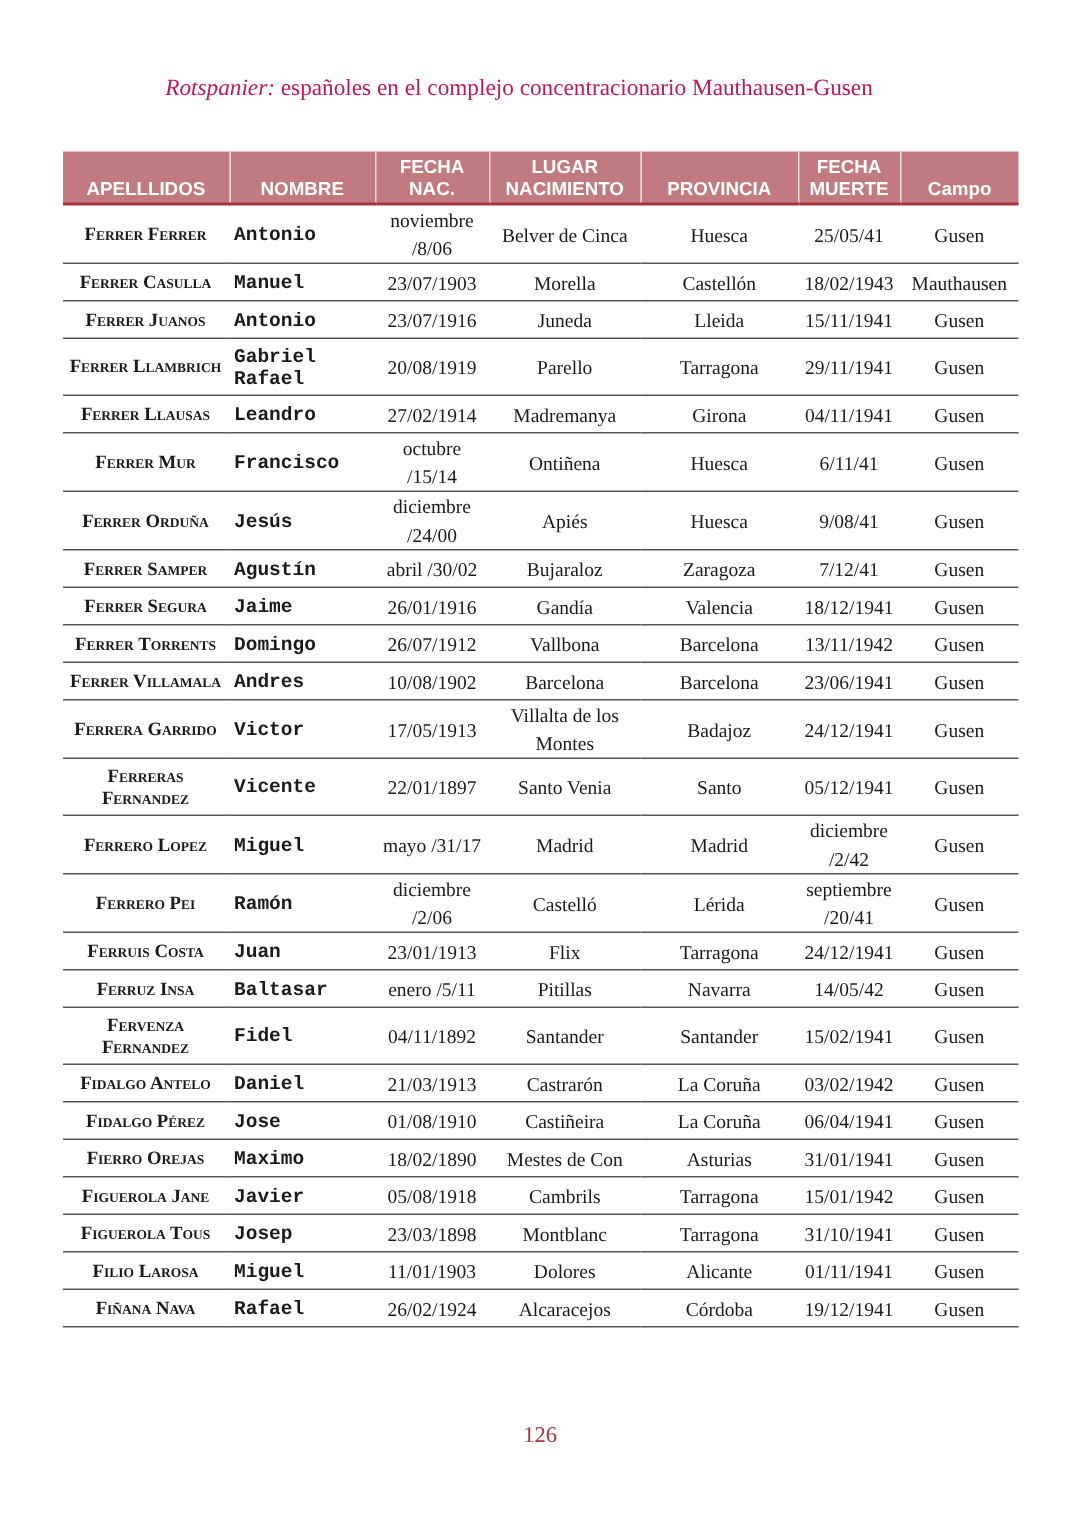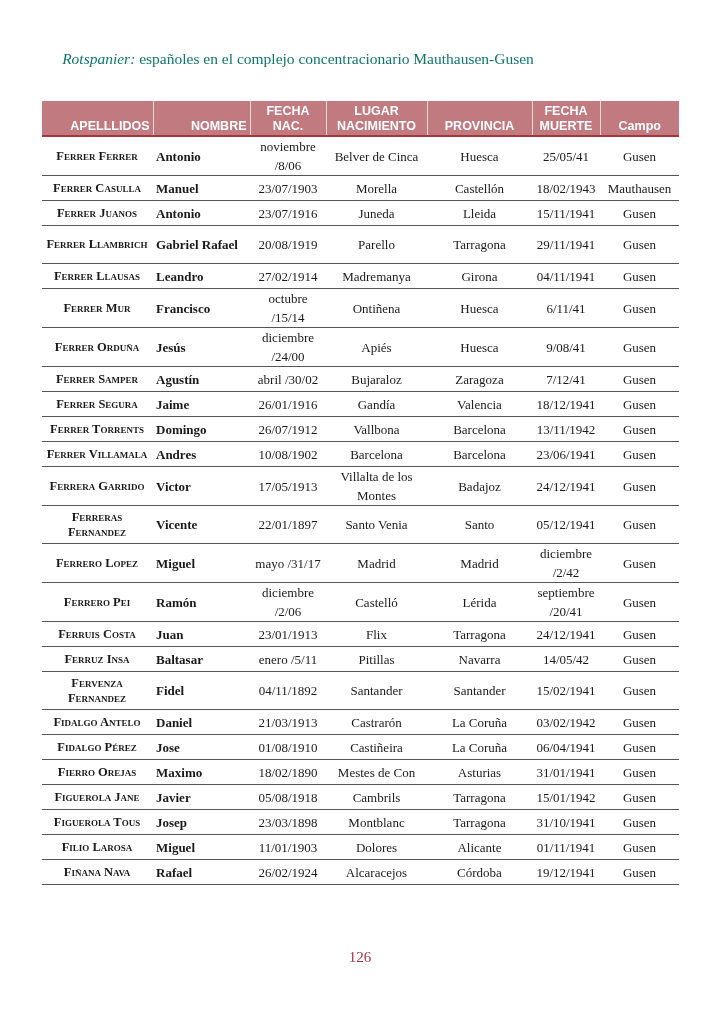--- a/index.html
+++ b/index.html
@@ -1,31 +1,31 @@
 <!DOCTYPE html>
 <html><head>
 <meta charset="utf-8">
 <style>
   html, body { margin: 0; padding: 0; background: #ffffff; }
   body { width: 720px; height: 1016px; position: relative; overflow: hidden; font-family: "Liberation Serif", "DejaVu Serif", serif; color: #1a1a1a; }
-  .running-head { position: absolute; top: 50px; left: 0; width: 596px; text-align: center; font-size: 15.5px; color: #0f766e; }
+  .running-head { position: absolute; top: 50px; left: 0; width: 596px; text-align: center; font-size: 15.5px; color: #be185d; padding-left: 48px; }
   .running-head i { font-style: italic; }
   table { position: absolute; top: 101px; left: 42px; width: 637px; border-collapse: collapse; table-layout: fixed; }
   col.c1 { width: 111px; } col.c2 { width: 97px; } col.c3 { width: 76px; } col.c4 { width: 101px; }
   col.c5 { width: 105px; } col.c6 { width: 68px; } col.c7 { width: 79px; }
   thead th { background: #c17b80; color: #ffffff; font-family: "Liberation Sans", "DejaVu Sans", sans-serif; font-weight: bold; font-size: 12.5px; line-height: 15px; vertical-align: bottom; padding: 2px 3px 1px; border-left: 1px solid #f0dadb; border-bottom: 2px solid #a8343e; height: 31px; }
   thead th:first-child { border-left: none; text-align: left; }
-  thead th.left { text-align: right; }
+  thead th.left { text-align: center; }
   thead th.center { text-align: center; }
   tbody td { font-size: 13px; line-height: 19px; text-align: center; vertical-align: middle; padding: 0 2px; border-bottom: 1.5px solid #555; }
   tbody tr { height: 25px; }
   tbody tr.tall { height: 38px; }
   td.surname { text-align: center; font-weight: bold; font-variant: small-caps; font-size: 12.5px; line-height: 15px; padding-left: 1px; white-space: nowrap; }
   td.surname.wrap { white-space: normal; }
-  td.name { text-align: left; font-weight: bold; font-size: 13px; line-height: 15px; padding-left: 3px; }
+  td.name { text-align: left; font-weight: bold; font-size: 13px; line-height: 15px; padding-left: 3px; font-family: Liberation Mono, monospace; }
   .page-number { position: absolute; top: 949px; left: 0; width: 720px; text-align: center; font-size: 15px; color: #a8343e; }
 </style>
 </head>
 <body>
 
 <div class="running-head"><i>Rotspanier:</i><span> españoles en el complejo concentracionario Mauthausen-Gusen</span></div>
 
 <table>
   <colgroup>
       <col class="c1">

